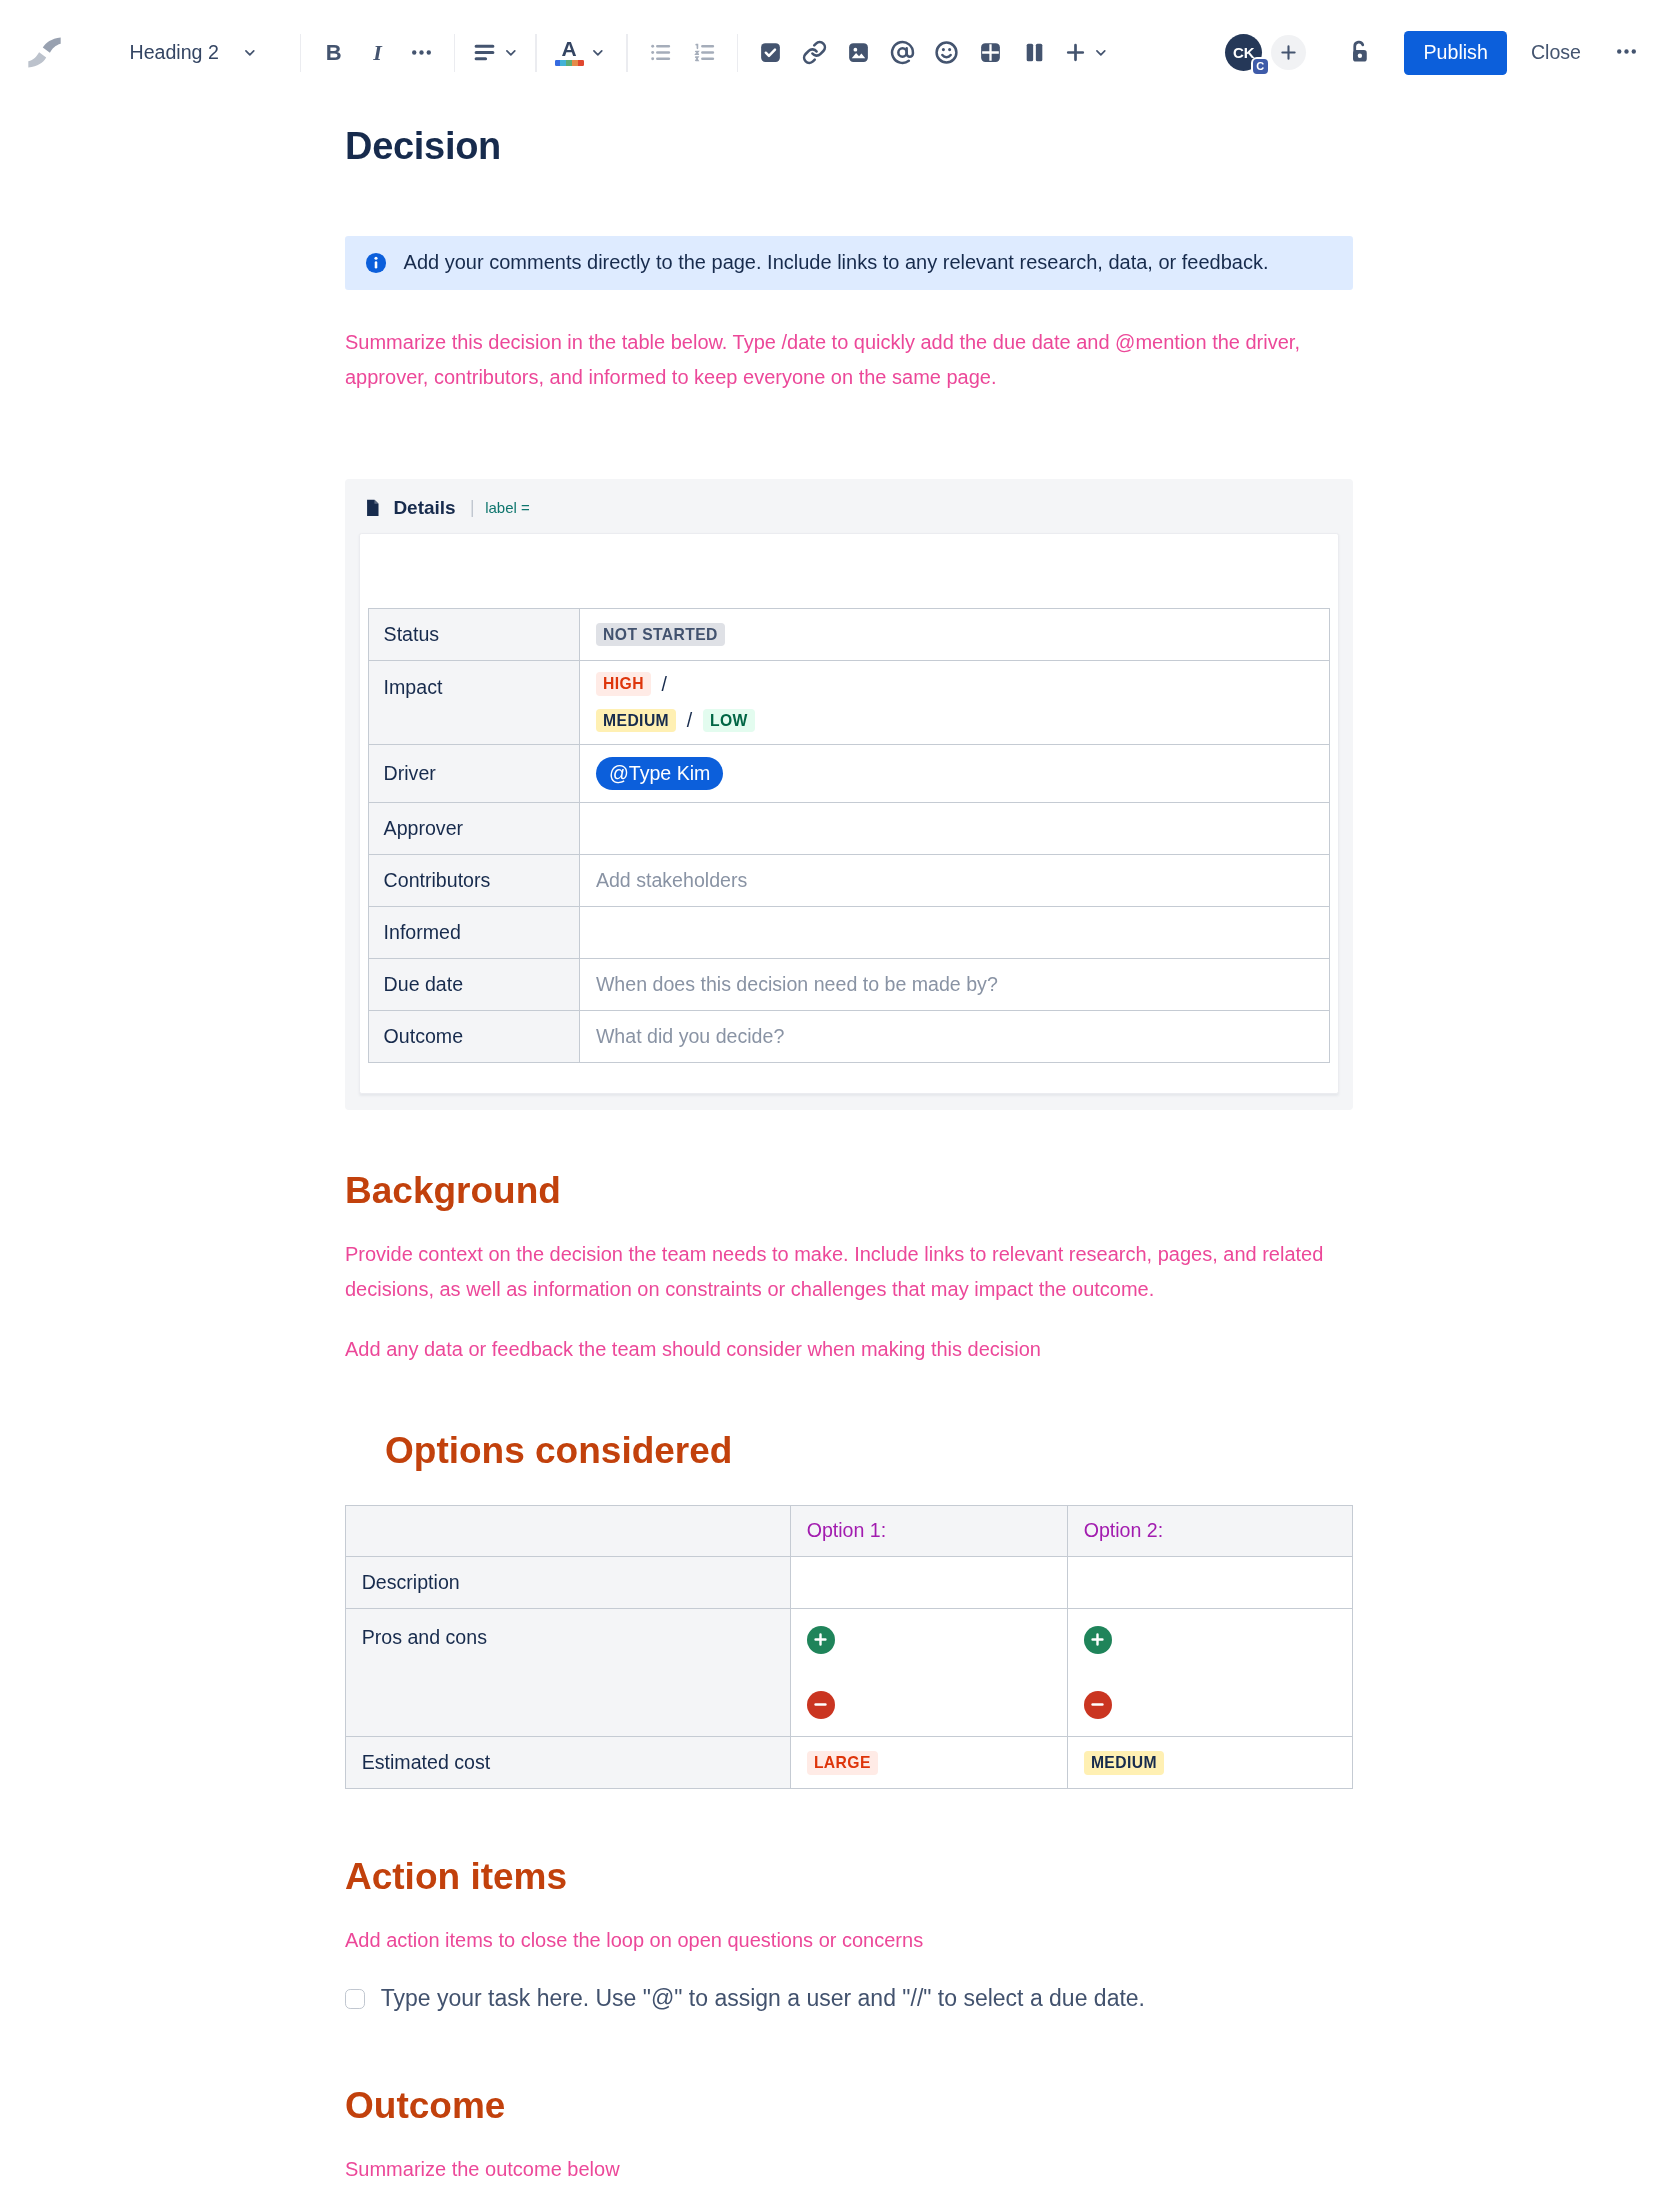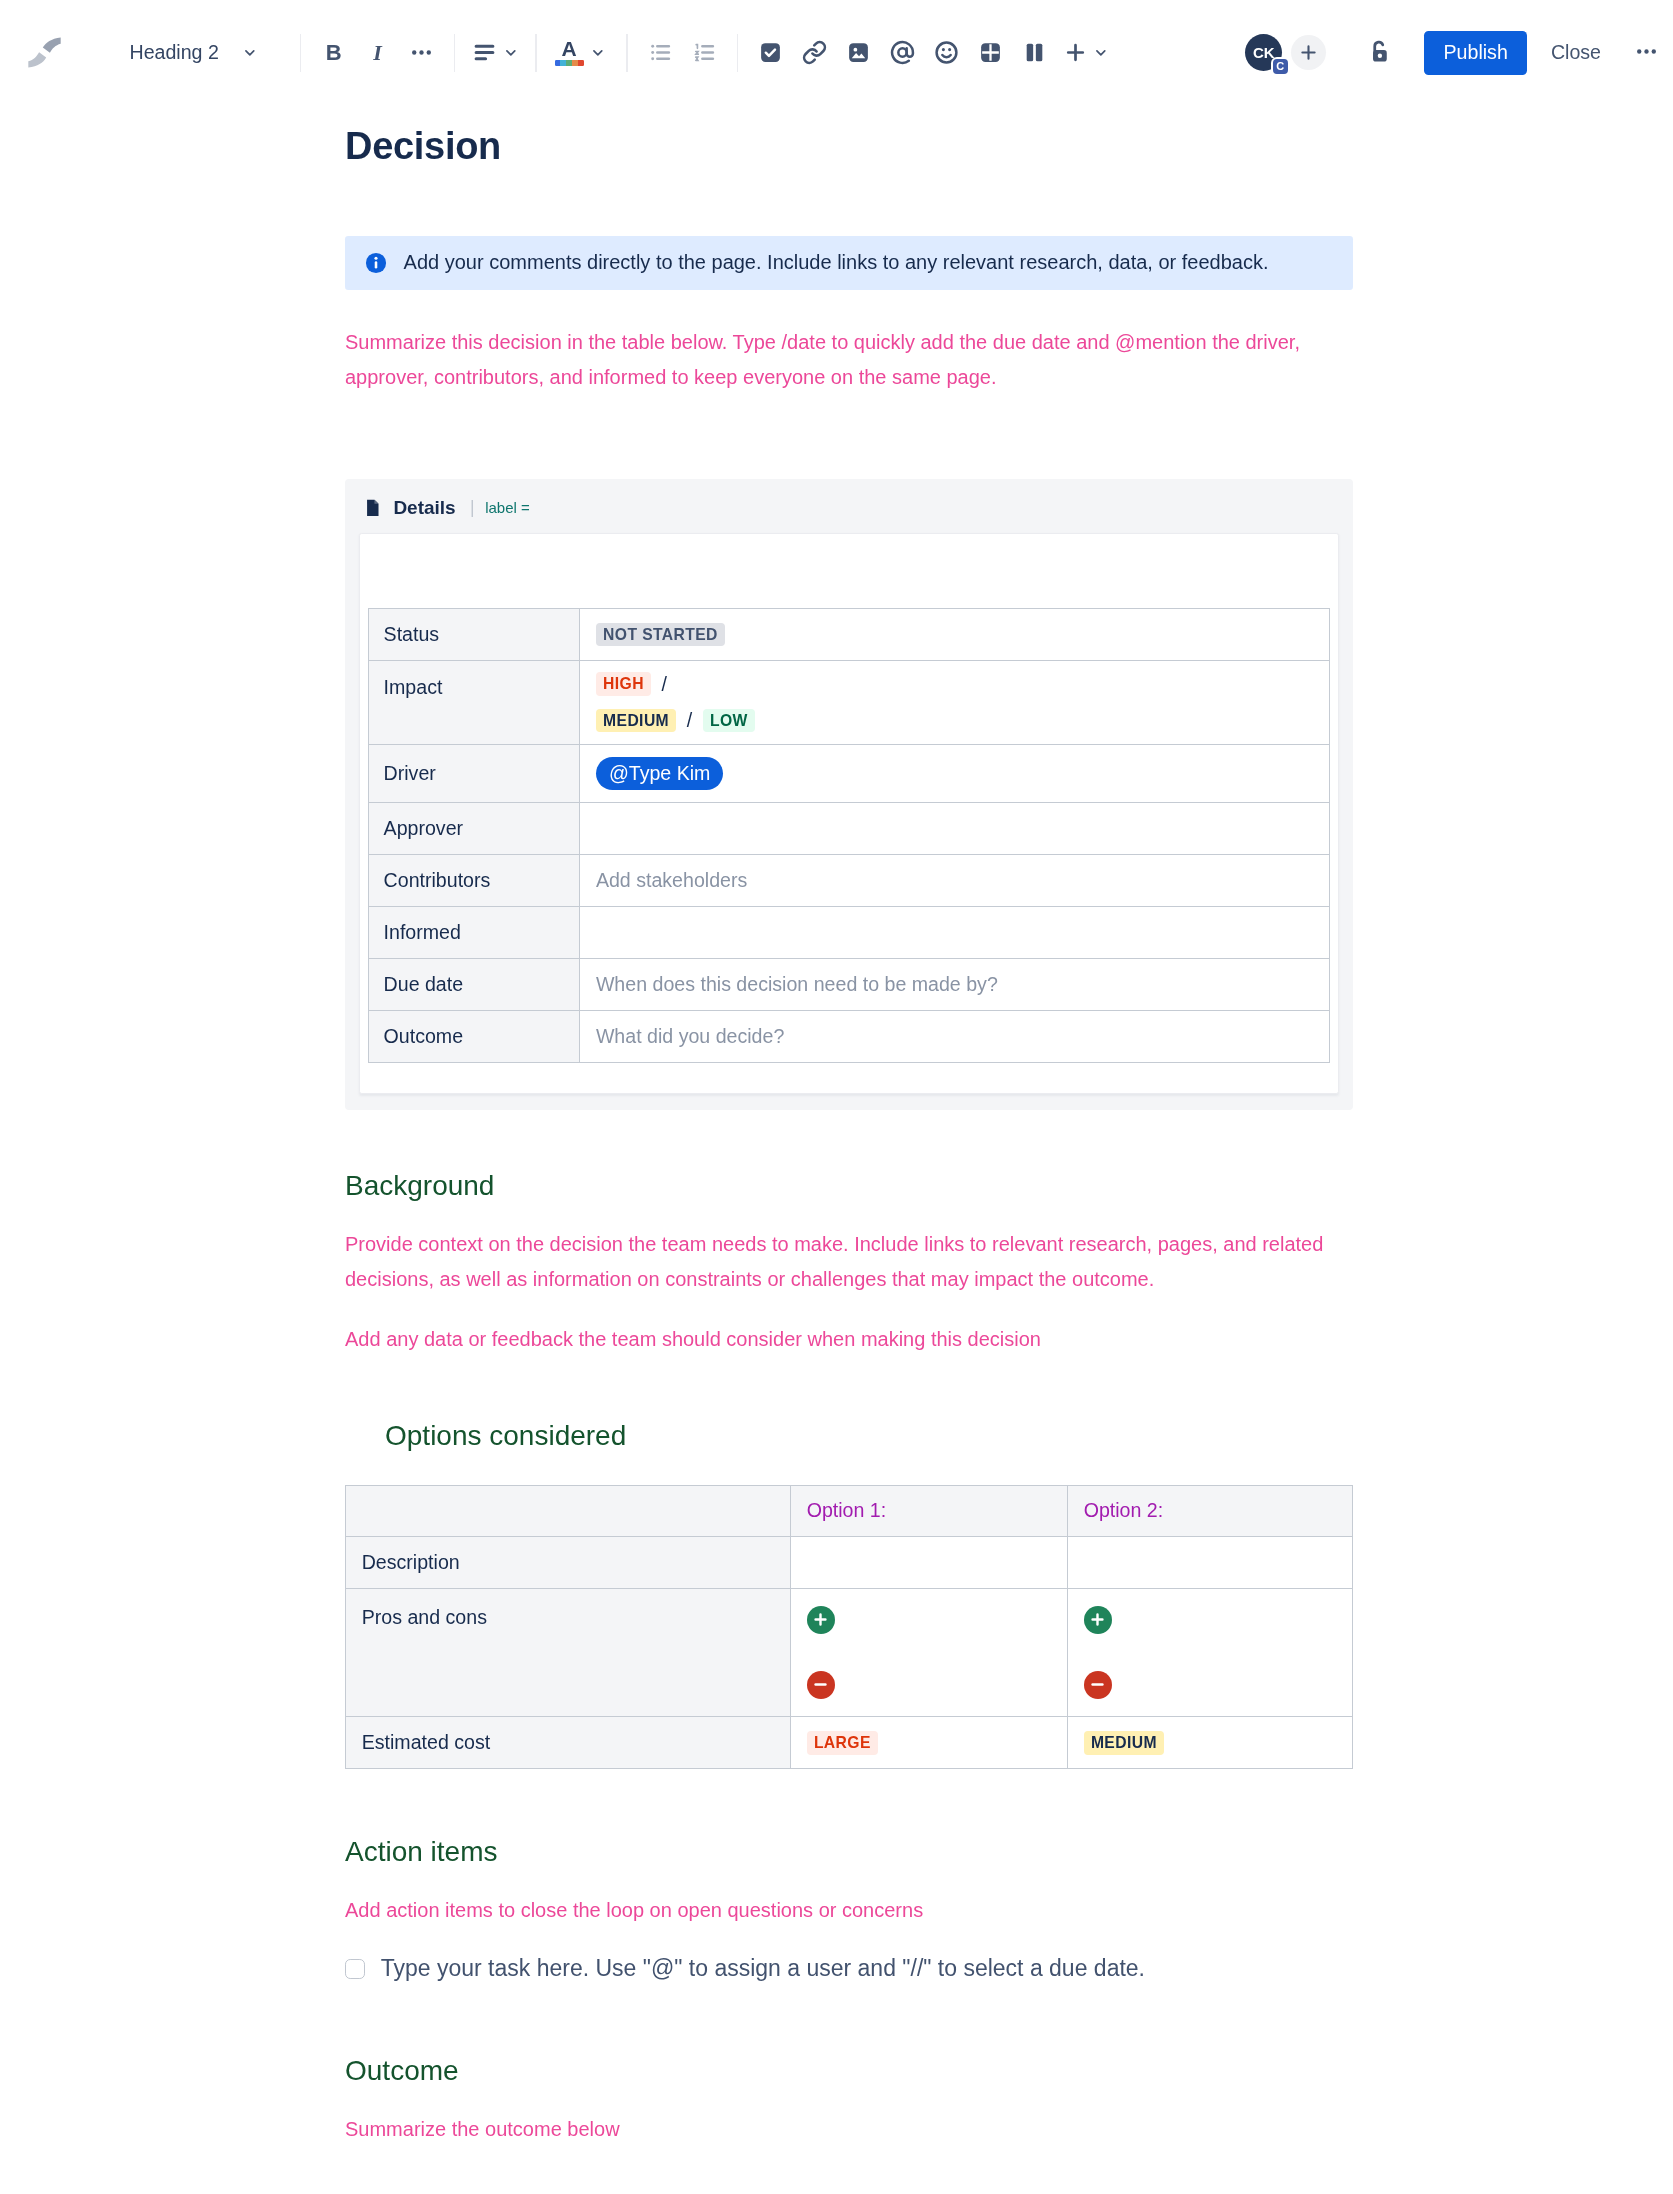--- a/index.html
+++ b/index.html
@@ -4,21 +4,21 @@
 <style>
   * { margin:0; padding:0; box-sizing:border-box; }
   html,body { background:#ffffff; }
   body {
     width:1674px; height:2194px; overflow:hidden; position:relative;
     font-family:"Liberation Sans", sans-serif; color:#172B4D;
   }
   
   .toolbar {
     height:105px; display:flex; align-items:center;
-    padding:0 15px 0 26px; background:#fff;
+    padding:0 35px 0 26px; background:#fff;
   }
   .logo { width:37px; height:37px; margin-right:60px; flex:0 0 auto; }
   .tb-btn {
     display:flex; align-items:center; justify-content:center;
     min-width:31px; height:42px; border-radius:5.2px; cursor:pointer;
     color:#44546F;
   }
   .style-dd { gap:18.3px; padding:0 6.5px; margin-right:18.3px; }
   .style-dd .dd-label { font-size:19.6px; color:#344563; }
   .tb-sep { width:1.3px; height:38px; background:#EBECF0; margin:0 17px; flex:0 0 auto; }
@@ -107,21 +107,21 @@
   .lz-green   { background:#E3FCEF; color:#006644; }
   .impact-line { display:flex; align-items:center; gap:10.5px; }
   .impact-line + .impact-line { margin-top:13px; }
   .slash { font-size:19.6px; color:#172B4D; }
   .mention {
     display:inline-block; background:#0C5FDB; color:#fff; font-size:19.6px;
     padding:4.6px 13px 5.9px 13px; border-radius:26px; cursor:pointer;
   }
 
   
-  h2.sec { font-size:28px; font-weight:400; color:#14532d; }
+  h2.sec { font-size:37px; font-weight:700; color:#c2410c; }
   .mt-bg { margin-top:60px; }
   .sec-p { margin-top:25px; max-width:981px; }
 
   
   table.options-table { margin-top:33px; width:100%; border-collapse:collapse; }
   table.options-table th, table.options-table td { border:1.3px solid #C5CBD3; font-size:19.6px; }
   table.options-table .col0 { width:445px; }
   table.options-table .col1 { width:277px; }
   table.options-table thead th {
     background:#F4F5F7; font-weight:400; color:#a21caf; text-align:left;

